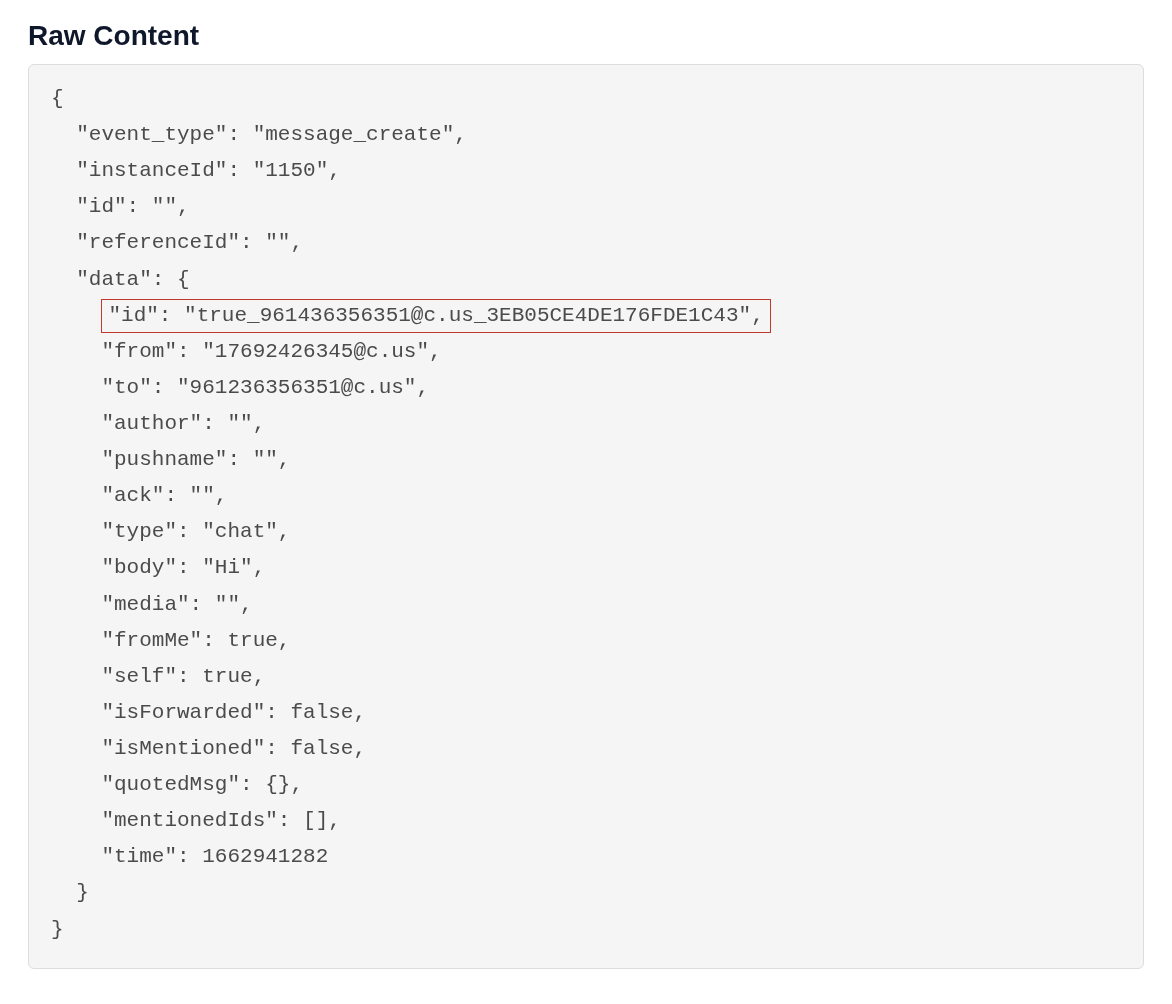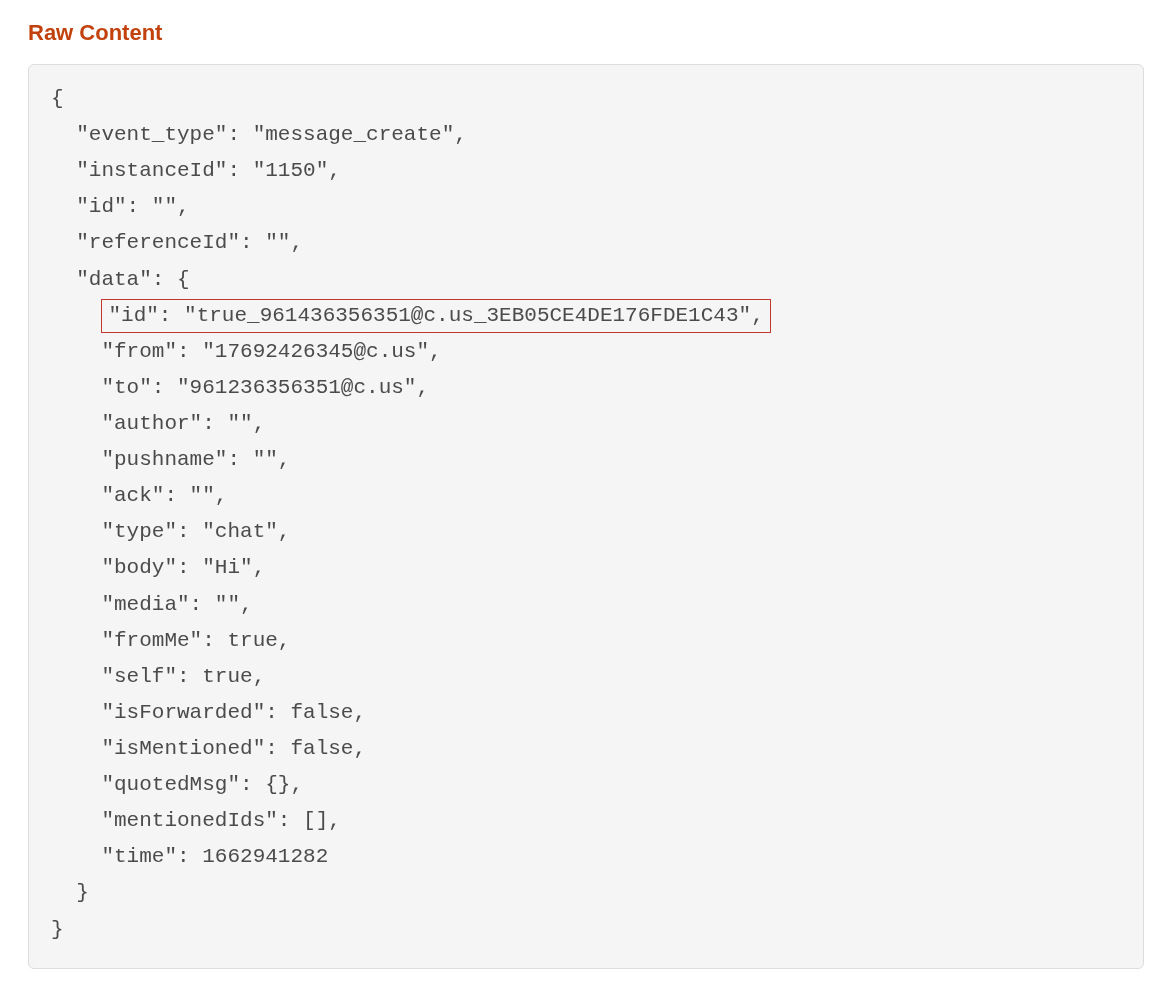--- a/index.html
+++ b/index.html
@@ -6,24 +6,24 @@
       margin: 0;
       padding: 0;
       box-sizing: border-box;
     }
     body {
       font-family: -apple-system, BlinkMacSystemFont, "Segoe UI", Helvetica, Arial, sans-serif;
       background: #ffffff;
       padding: 20px 28px;
     }
     .heading {
-      font-size: 22px;
+      font-size: 28px;
       font-weight: 700;
-      color: #c2410c;
-      margin-bottom: 18px;
+      color: #0f172a;
+      margin-bottom: 12px;
     }
     .code-block {
       background: #f5f5f5;
       border: 1px solid #dddddd;
       border-radius: 6px;
       padding: 16px 22px 20px;
       font-family: "SFMono-Regular", Consolas, "Liberation Mono", Menlo, Courier, monospace;
       font-size: 21px;
       line-height: 1.72;
       color: #4b4b4b;

